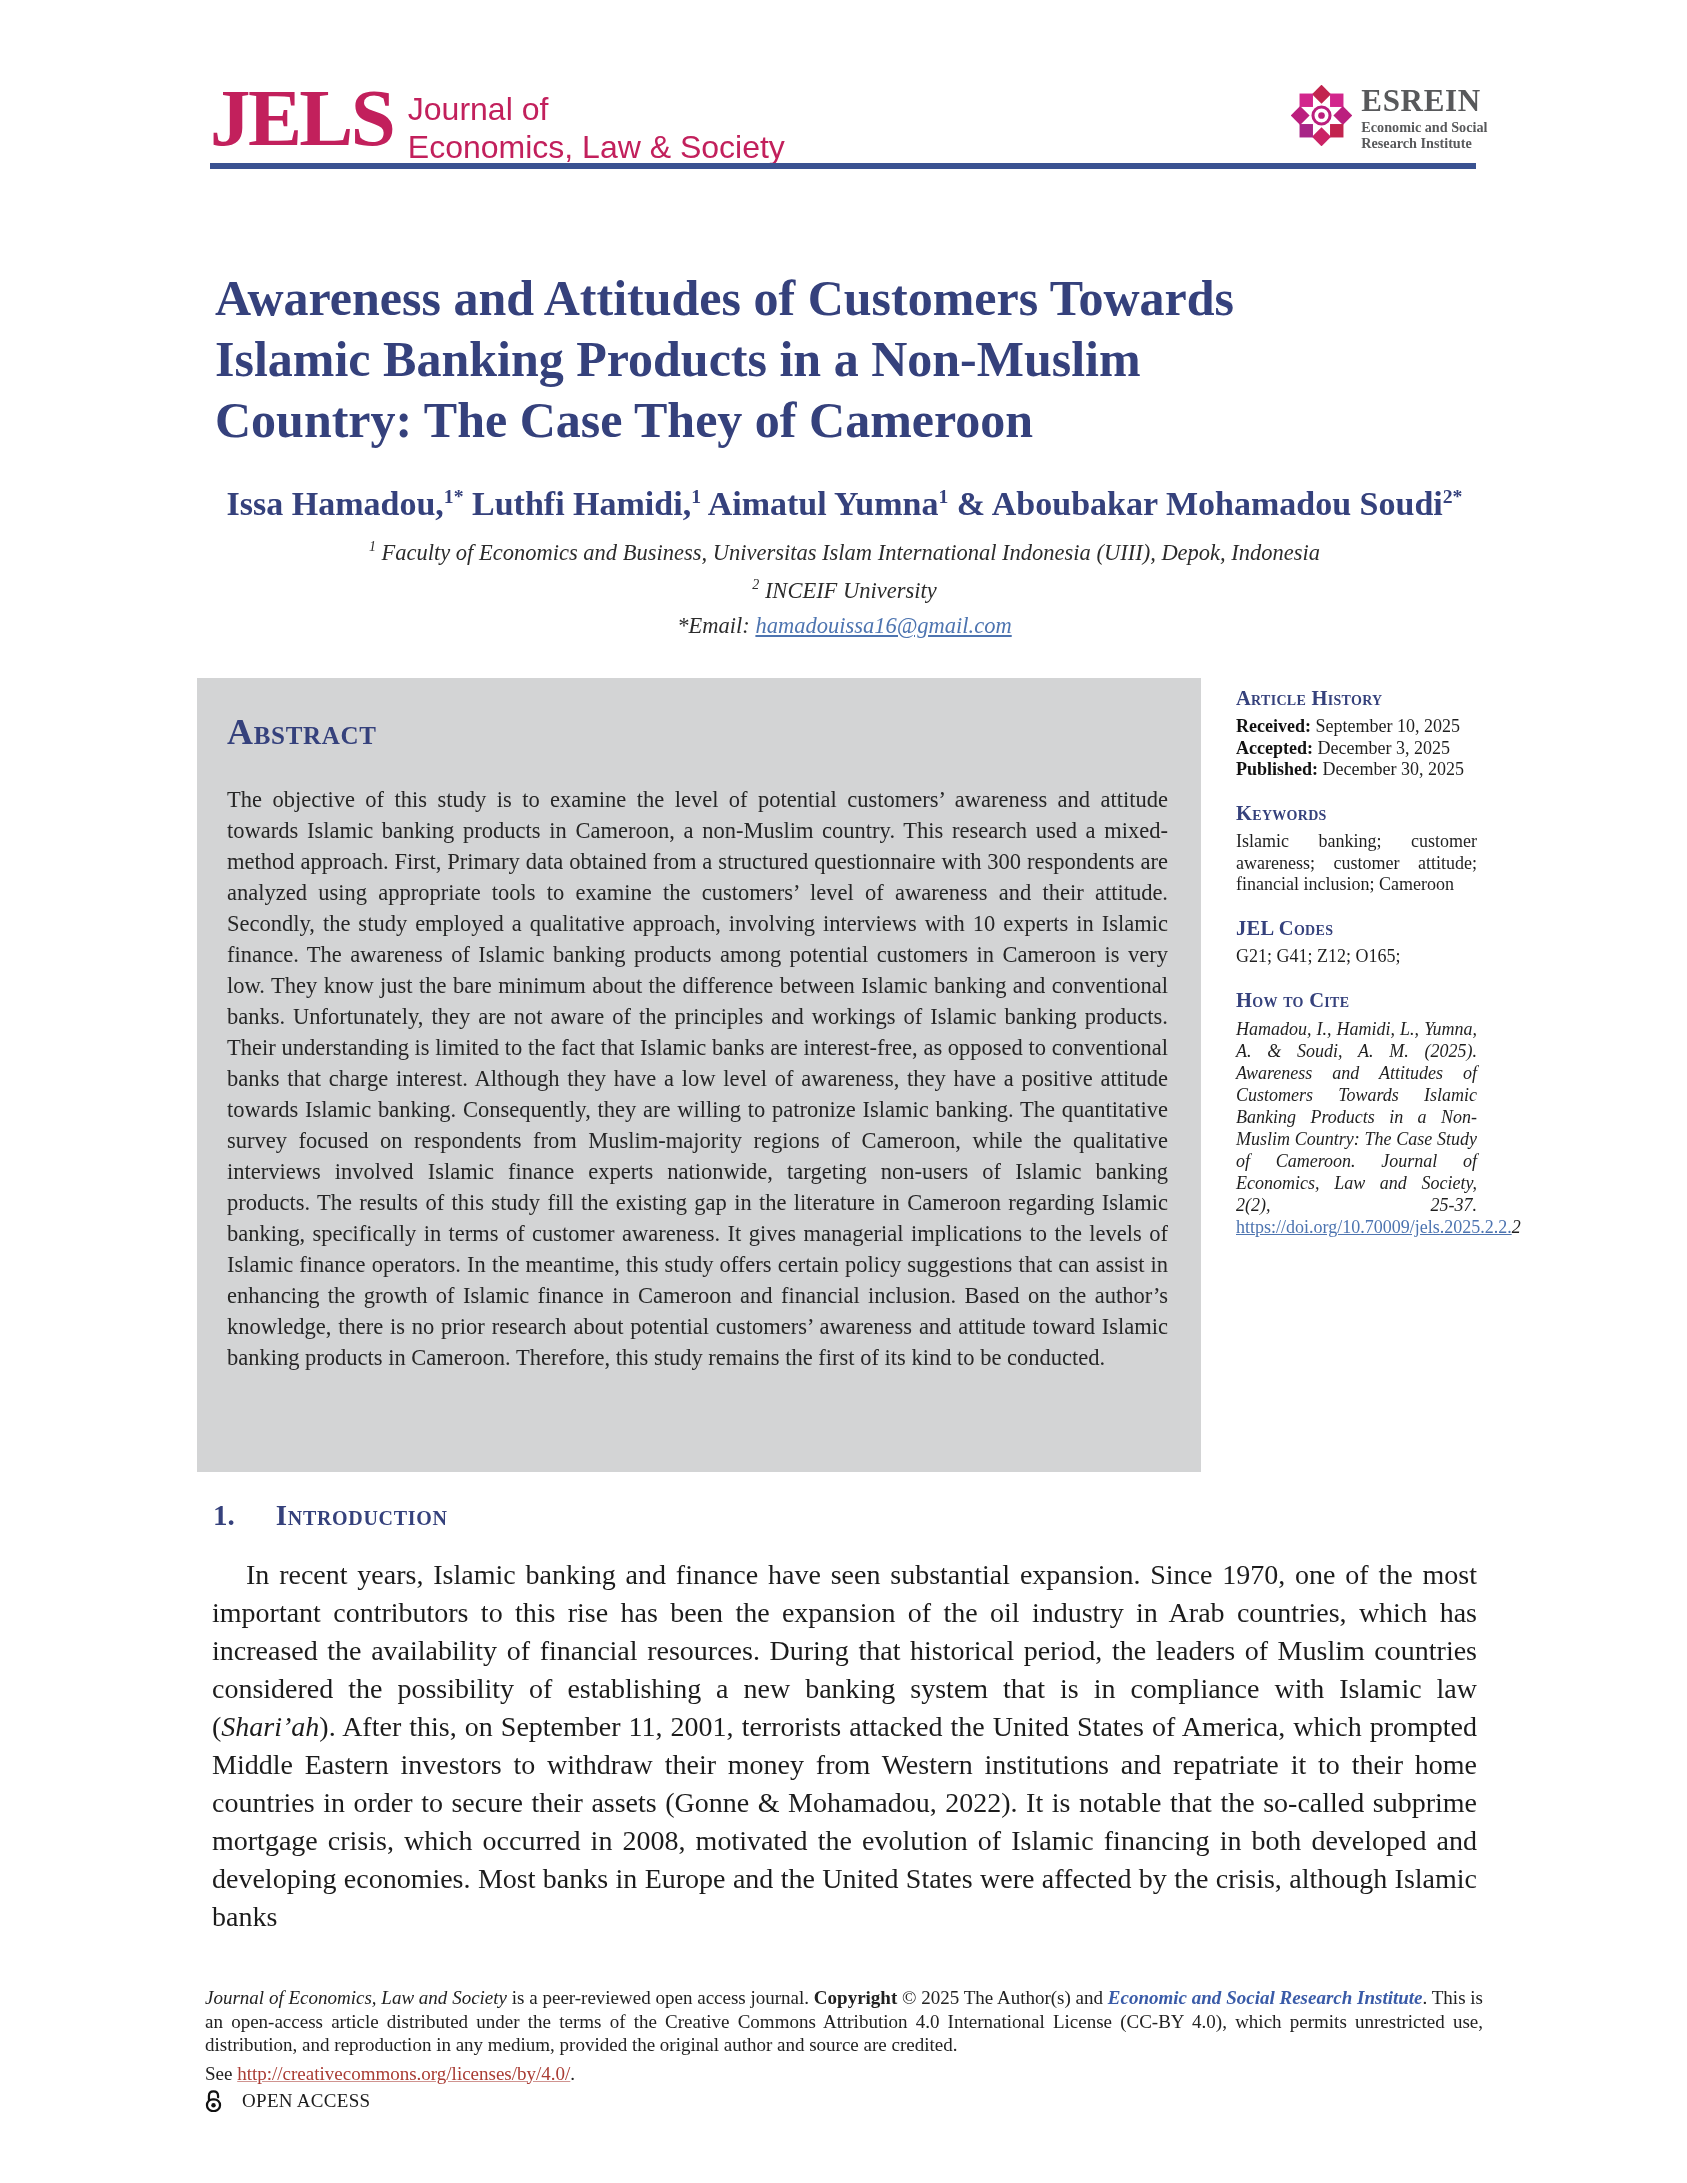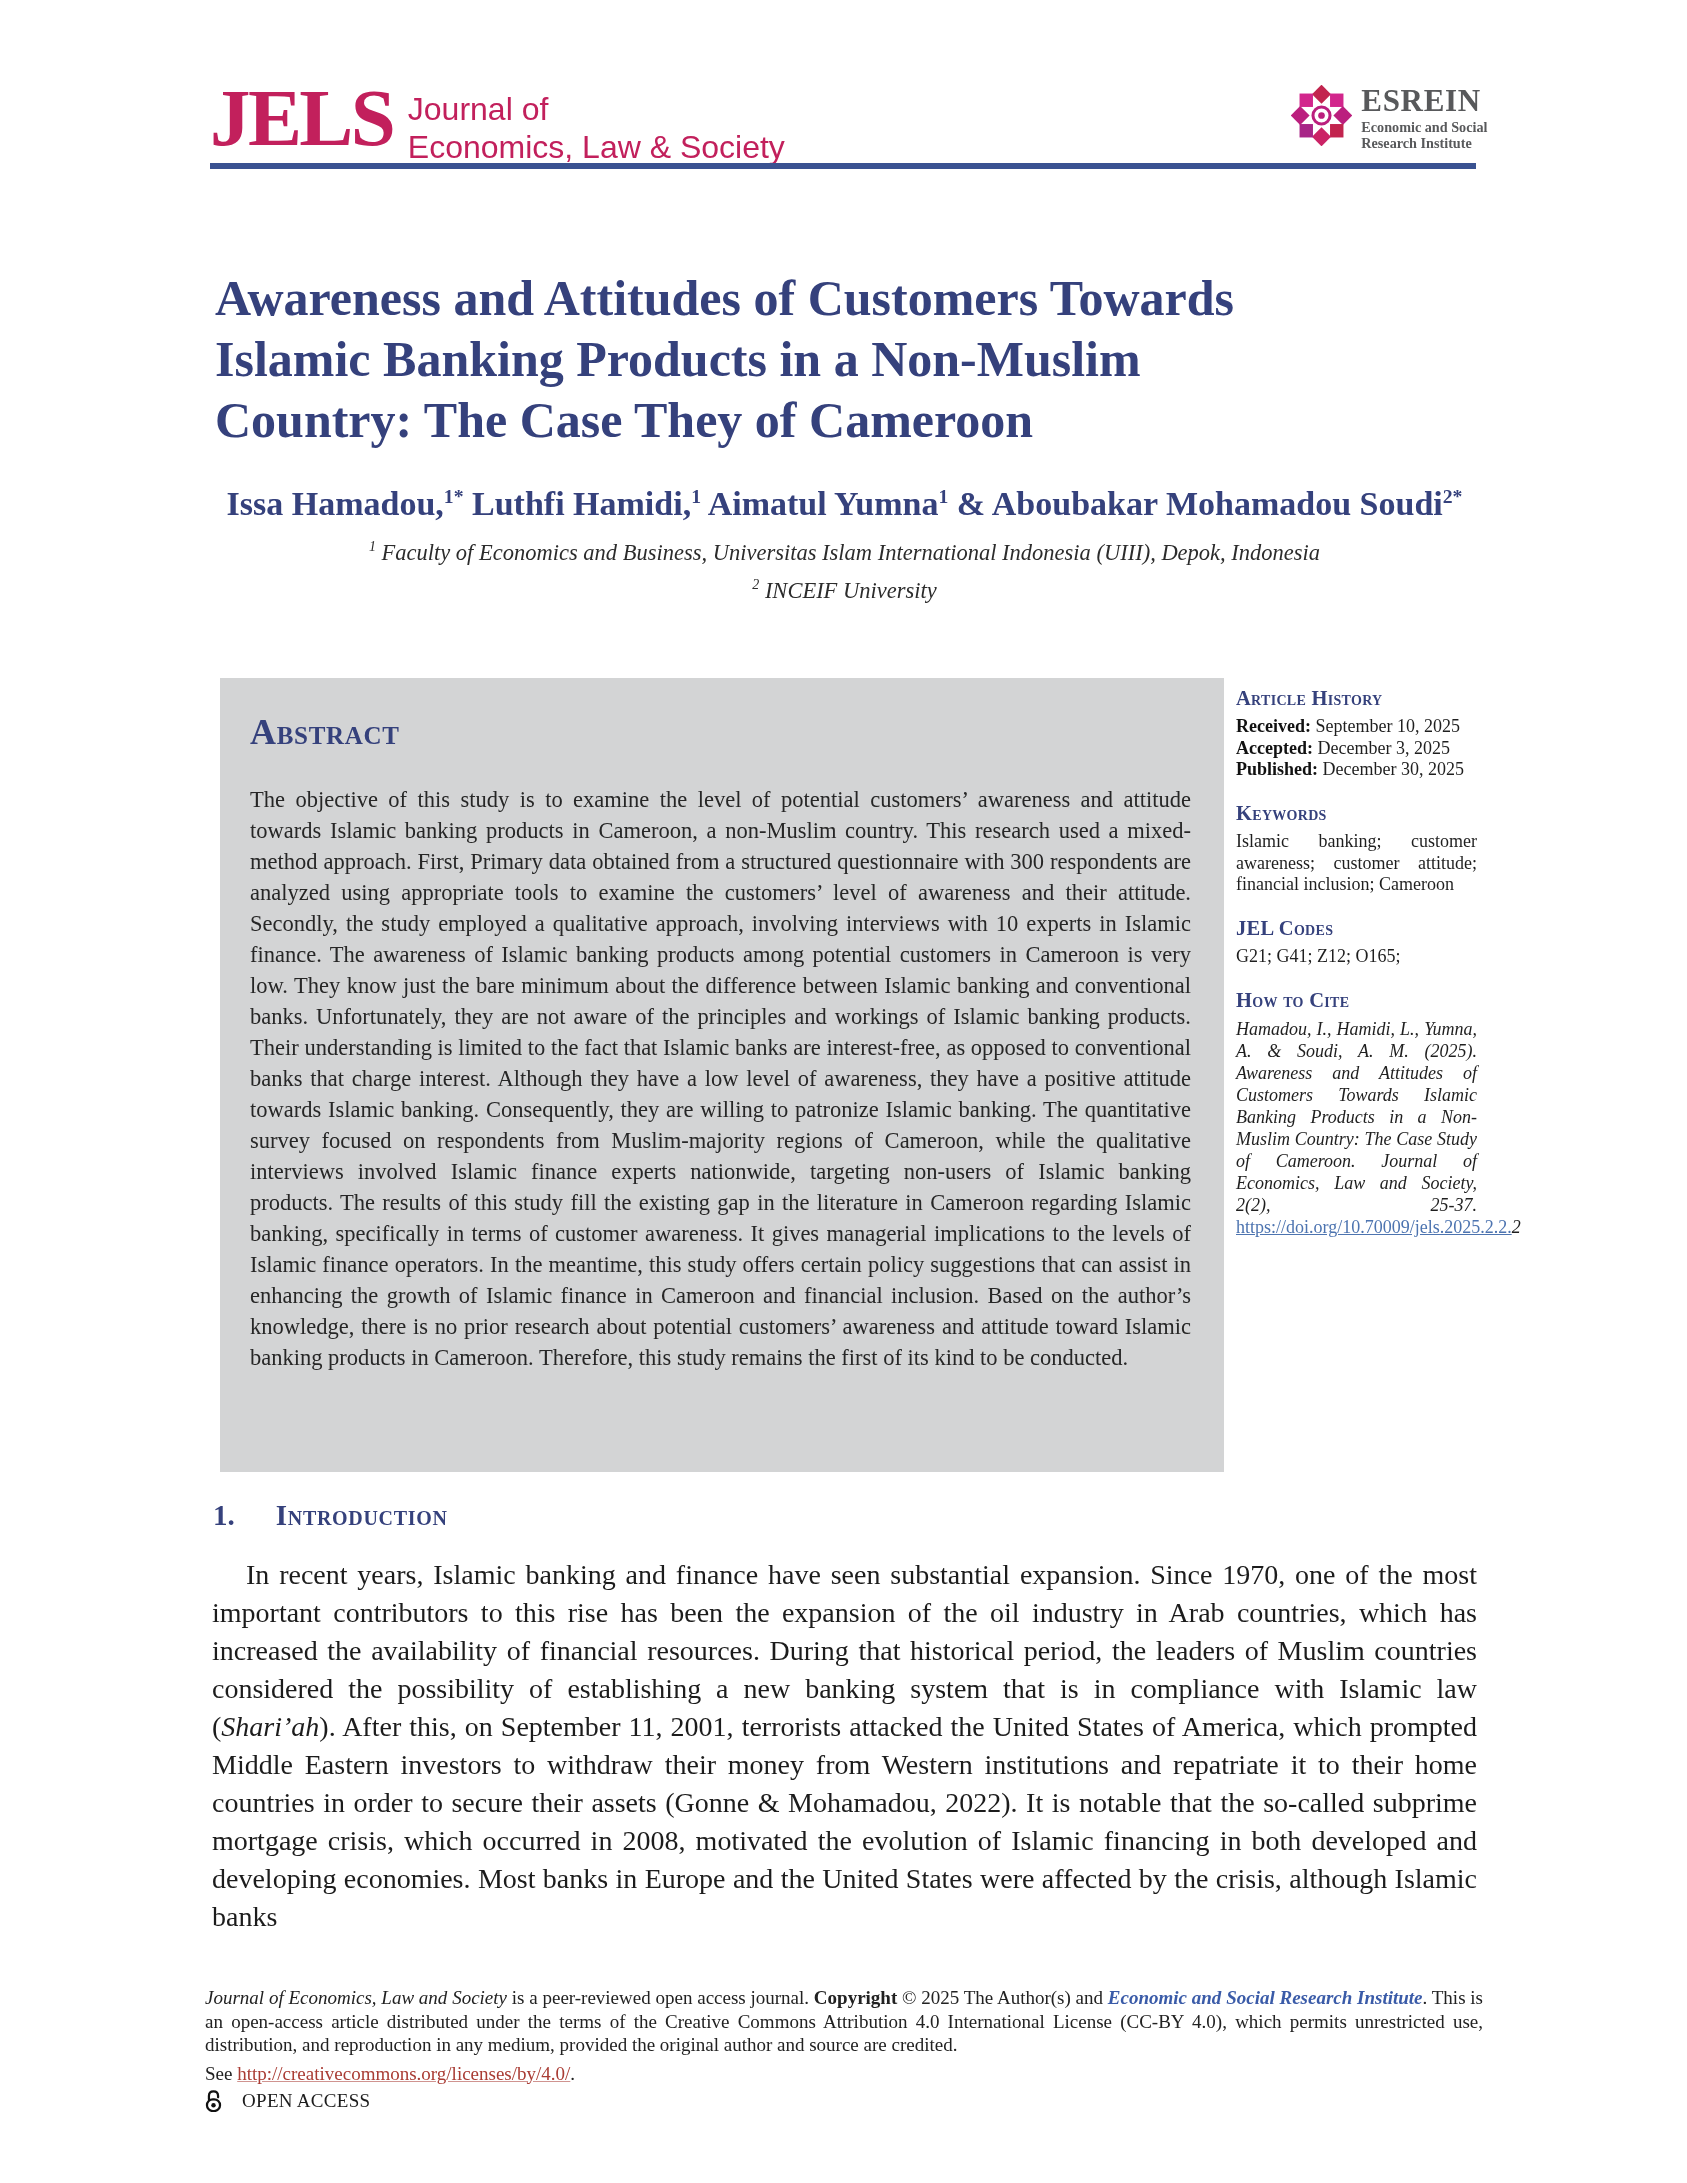--- a/index.html
+++ b/index.html
@@ -41,21 +41,21 @@
   .byline{position:absolute;left:212px;top:485px;width:1265px;text-align:center;}
   .authors{color:var(--navy);font-weight:bold;font-size:34px;line-height:1.1;white-space:nowrap;}
   .authors sup{font-size:58%;}
   .affil{font-style:italic;font-size:22.5px;color:#2c2c2c;margin-top:9.3px;line-height:1.25;}
   .affil sup{font-size:62%;font-style:italic;}
   .affil.first{margin-top:16px;}
   .email-line{font-style:italic;font-size:22.5px;color:#2c2c2c;margin-top:8px;}
   a.blue-link{color:var(--linkblue);text-decoration:underline;cursor:pointer;}
   a.red-link{color:var(--linkred);text-decoration:underline;text-decoration-color:rgba(169,60,52,.55);cursor:pointer;}
   
-  .abstract-box{position:absolute;left:220px;top:678px;width:1004px;height:794px;
+  .abstract-box{position:absolute;left:197px;top:678px;width:1004px;height:794px;
     background:var(--graybox);padding:26.5px 33px 26.5px 30px;}
   .abstract-heading{font-variant:small-caps;font-weight:bold;color:var(--navy);
     font-size:36px;letter-spacing:0.7px;line-height:1;margin-top:9.3px;}
   .abstract-body{margin-top:34px;font-size:22.5px;line-height:31px;text-align:justify;color:#262626;}
   
   .sidebar{position:absolute;left:1236px;top:688px;width:241px;}
   .side-heading{font-variant:small-caps;font-weight:bold;color:var(--navy);
     font-size:20.5px;letter-spacing:0.3px;line-height:1.05;margin-bottom:6.6px;}
   .side-block{margin-bottom:22.5px;}
   .side-text{font-size:18px;line-height:21.5px;color:#1f1f1f;}
@@ -125,20 +125,21 @@
 <div class="article-title">
   <div>Awareness and Attitudes of Customers Towards</div>
   <div>Islamic Banking Products in a Non-Muslim</div>
   <div>Country: The Case They of Cameroon</div>
 </div>
 
 <div class="byline">
   <div class="authors"><span>Issa Hamadou,</span><sup>1*</sup><span> Luthfi Hamidi,</span><sup>1</sup><span> Aimatul Yumna</span><sup>1</sup><span> &amp; Aboubakar Mohamadou Soudi</span><sup>2*</sup></div>
   <div class="affil first"><sup>1</sup><span> Faculty of Economics and Business, Universitas Islam International Indonesia (UIII), Depok, Indonesia</span></div>
   <div class="affil"><sup>2</sup><span> INCEIF University</span></div>
+  <div class="email-line"><span>*Email: </span><a class="blue-link">hamadouissa16@gmail.com</a></div>
 </div>
 
 <div class="abstract-box">
   <div class="abstract-heading">Abstract</div>
   <div class="abstract-body">The objective of this study is to examine the level of potential customers’ awareness and attitude towards Islamic banking products in Cameroon, a non-Muslim country. This research used a mixed-method approach. First, Primary data obtained from a structured questionnaire with 300 respondents are analyzed using appropriate tools to examine the customers’ level of awareness and their attitude. Secondly, the study employed a qualitative approach, involving interviews with 10 experts in Islamic finance. The awareness of Islamic banking products among potential customers in Cameroon is very low. They know just the bare minimum about the difference between Islamic banking and conventional banks. Unfortunately, they are not aware of the principles and workings of Islamic banking products. Their understanding is limited to the fact that Islamic banks are interest-free, as opposed to conventional banks that charge interest. Although they have a low level of awareness, they have a positive attitude towards Islamic banking. Consequently, they are willing to patronize Islamic banking. The quantitative survey focused on respondents from Muslim-majority regions of Cameroon, while the qualitative interviews involved Islamic finance experts nationwide, targeting non-users of Islamic banking products. The results of this study fill the existing gap in the literature in Cameroon regarding Islamic banking, specifically in terms of customer awareness. It gives managerial implications to the levels of Islamic finance operators. In the meantime, this study offers certain policy suggestions that can assist in enhancing the growth of Islamic finance in Cameroon and financial inclusion. Based on the author’s knowledge, there is no prior research about potential customers’ awareness and attitude toward Islamic banking products in Cameroon. Therefore, this study remains the first of its kind to be conducted.</div>
 </div>
 
 <div class="sidebar">
   <div class="side-block">
     <div class="side-heading">Article History</div>

